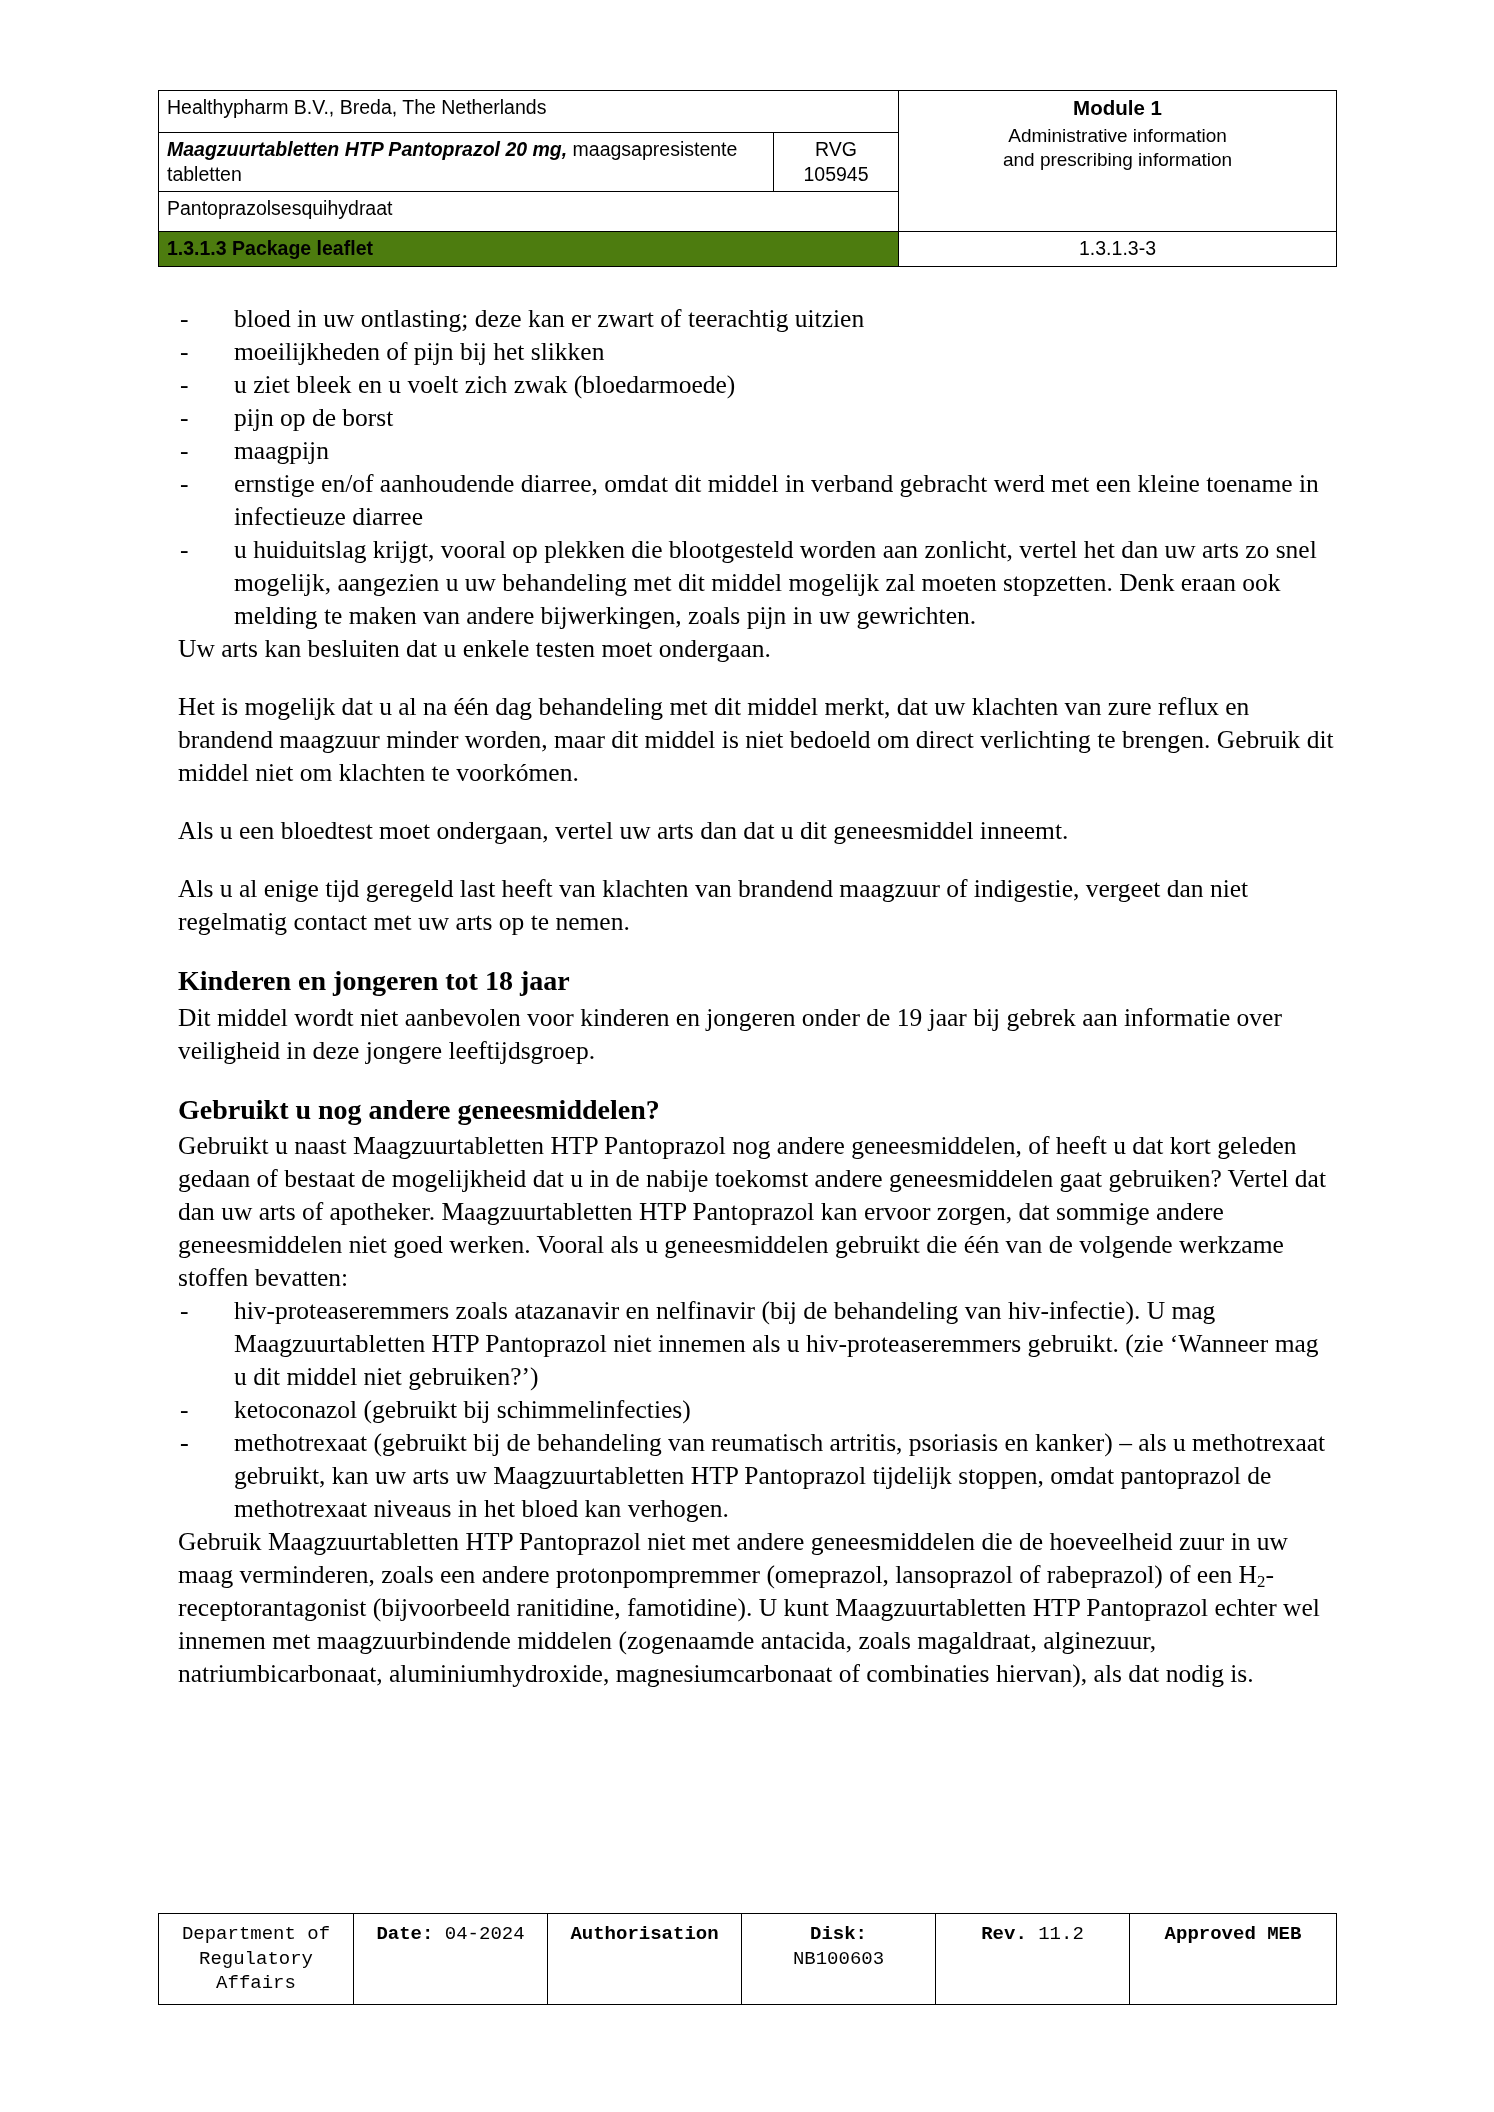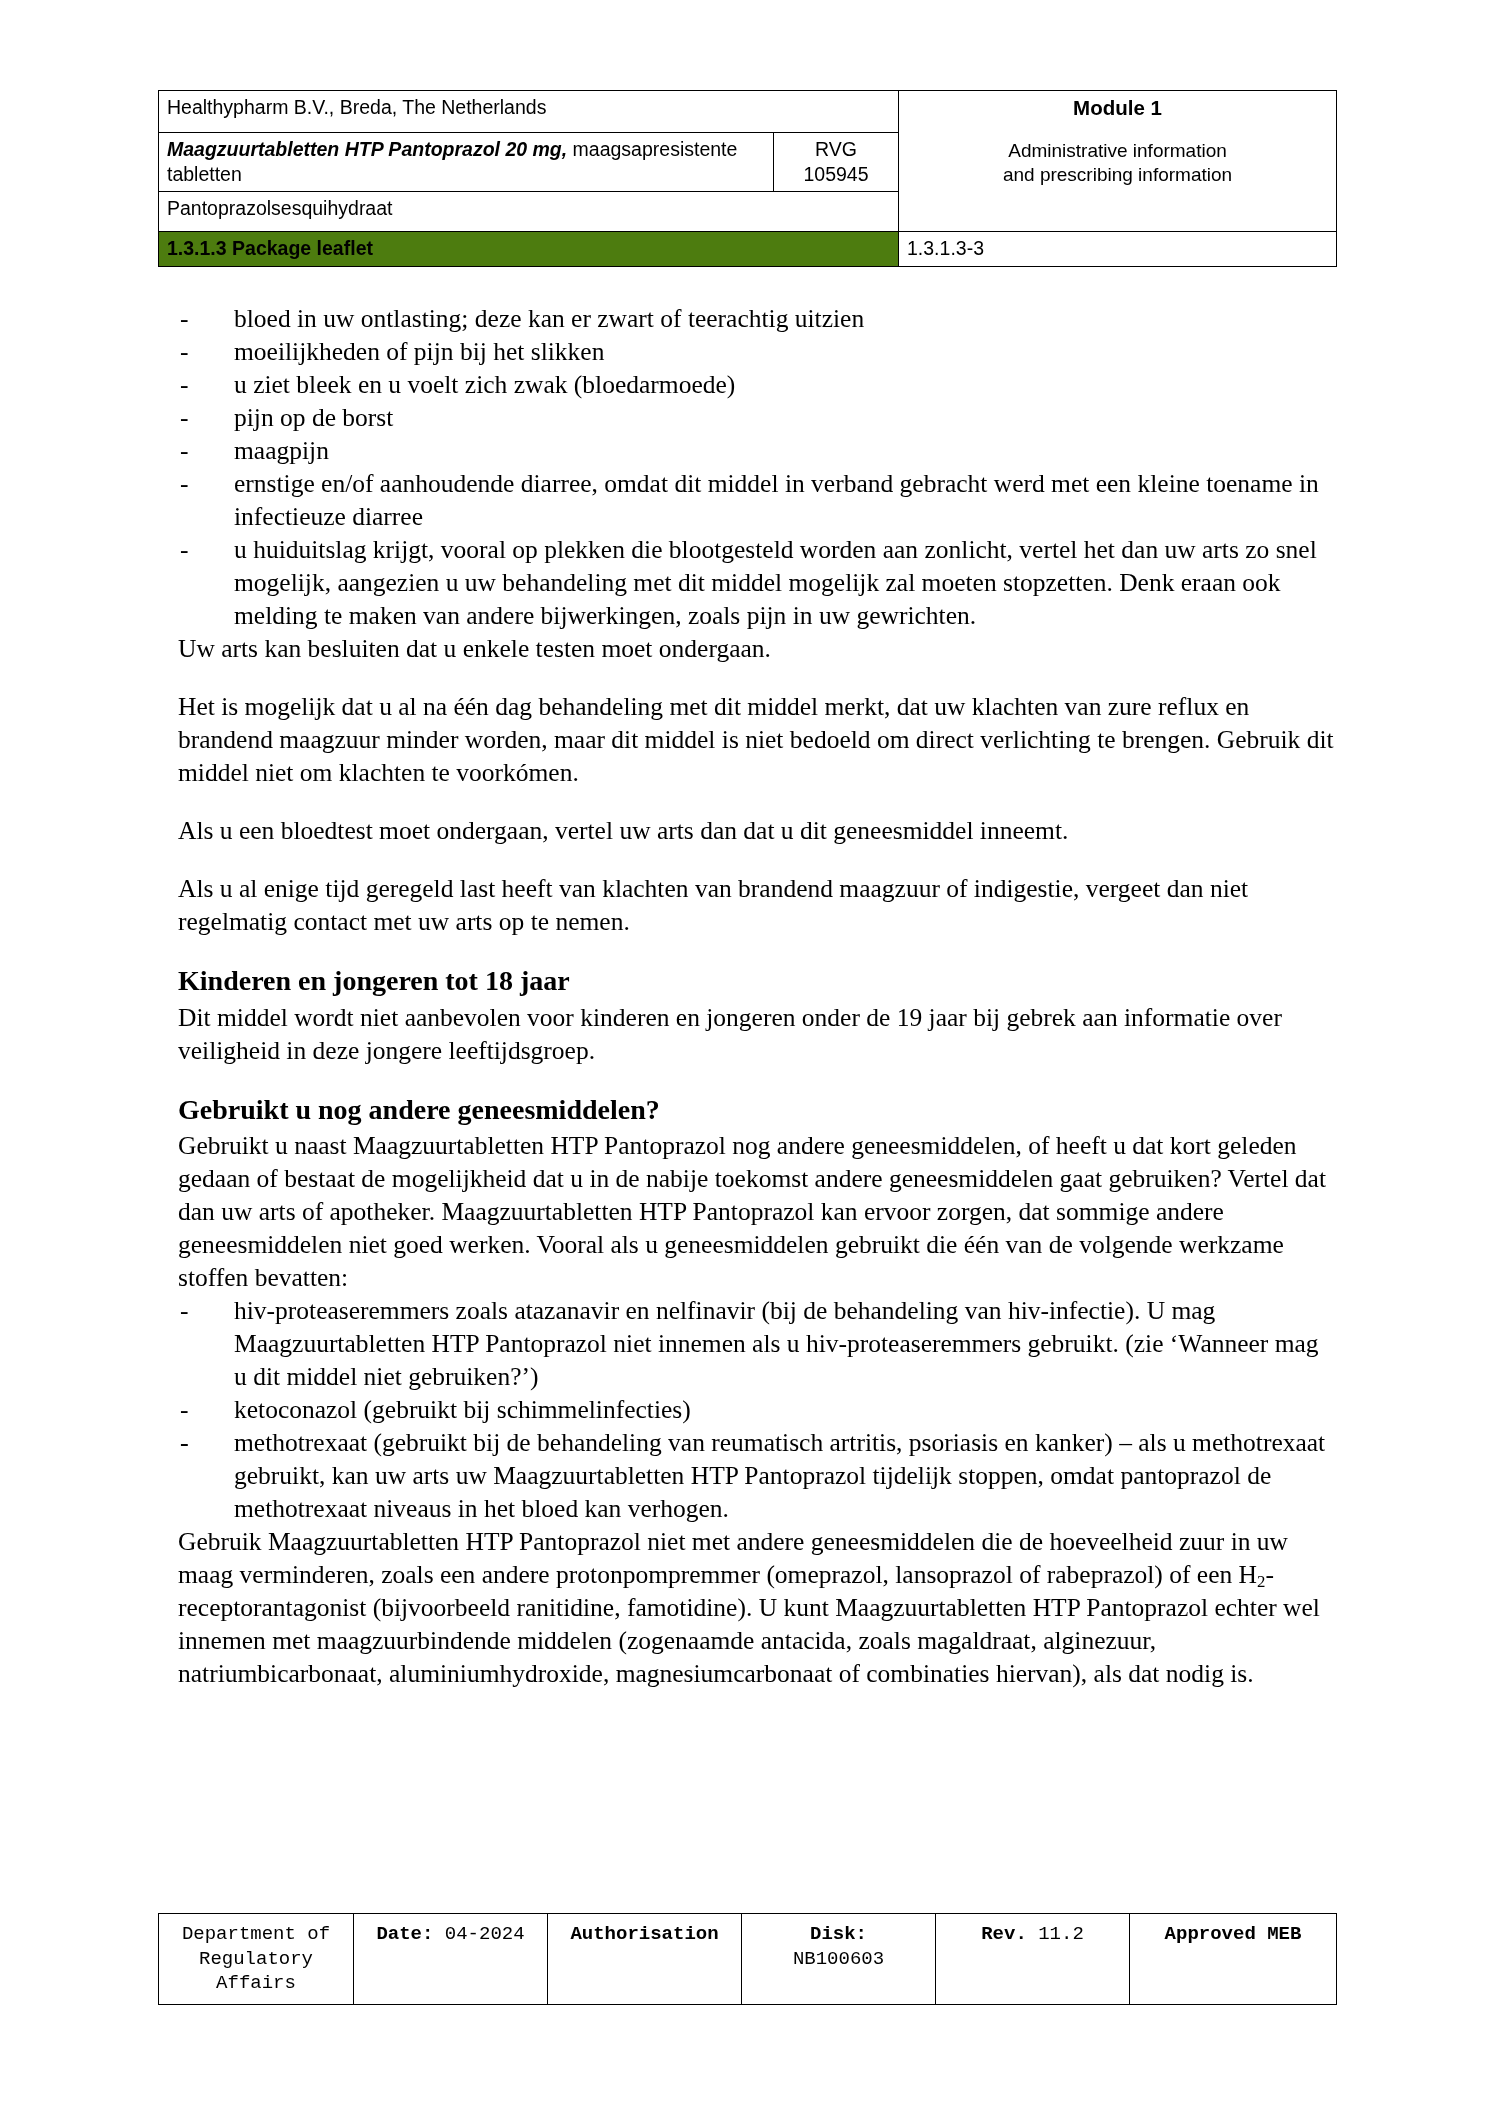--- a/index.html
+++ b/index.html
@@ -53,41 +53,42 @@
   .hdr-module {
     text-align: center;
     vertical-align: middle;
     line-height: 1.32;
     padding: 5px 6px;
   }
   .hdr-module .mod-title {
     font-weight: bold;
     font-size: 20.5px;
     display: block;
-    margin-bottom: 18px;
+    margin-bottom: 3px;
     text-align: center;
   }
   .hdr-module .mod-sub {
     display: block;
     font-size: 19px;
   }
   .hdr-product { line-height: 1.3; }
   .hdr-product .prod-bold {
     font-weight: bold;
     font-style: italic;
   }
   .hdr-substance { height: 30px; }
   .hdr-section {
     background: #4d7c0f;
     font-weight: bold;
     font-size: 27px;
     padding: 8px 10px 10px 10px;
     vertical-align: middle;
   }
   .hdr-docnum {
+    text-align: center;
     vertical-align: middle;
     font-size: 21px;
   }
 
   
   .content {
     position: absolute;
     left: 178px;
     top: 300px;
     width: 1158px;

